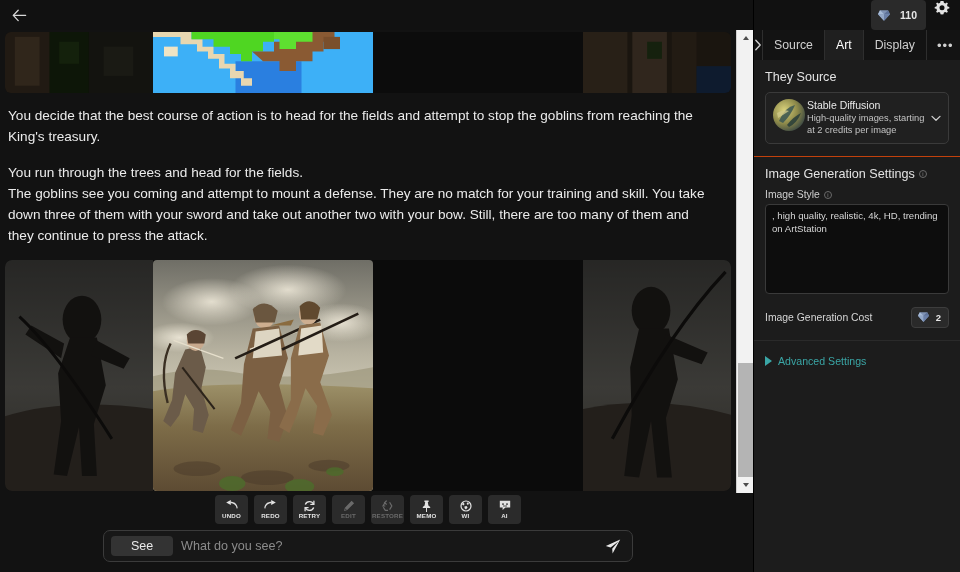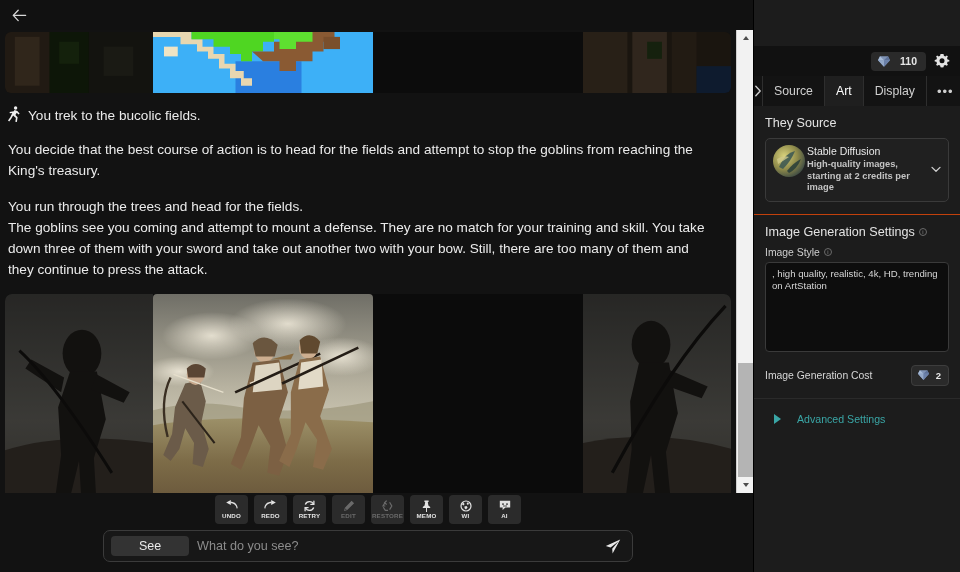--- a/index.html
+++ b/index.html
@@ -180,21 +180,21 @@
     display: flex; align-items: center;
     padding: 0 8px 0 7px;
     gap: 8px;
   }
   .mode-chip {
     background: #333333;
     color: #e9e9e9;
     font-size: 12.5px;
     border-radius: 4px;
     padding: 3px 0;
-    width: 78px;
+    width: 62px;
     text-align: center;
     cursor: pointer;
   }
   .prompt-input {
     flex: 1 1 auto;
     background: transparent; border: none; outline: none;
     color: #e4e4e4; font-size: 12.6px;
     font-family: "Liberation Sans", sans-serif;
   }
   .prompt-input::placeholder { color: #8b8b8b; }
@@ -207,22 +207,22 @@
   
   .right-panel {
     width: 207px; height: 572px;
     background: #1c1c1c;
     display: flex; flex-direction: column;
     border-left: 1px solid #000;
   }
   .rp-top {
     height: 30px; flex: 0 0 30px;
     background: #111111;
-    display: flex; align-items: center; justify-content: flex-end;
-    gap: 8px; padding-right: 10px; margin-top: 46px;
+    display: flex; justify-content: flex-end;
+    gap: 8px; padding-right: 10px;
   }
   .credit-pill {
     display: flex; align-items: center; gap: 9px;
     background: #2a2a2a;
     border-radius: 4px;
     padding: 3px 9px 3px 6px;
     cursor: pointer;
   }
   .gem { width: 14px; height: 13px; }
   .gem svg { display: block; }
@@ -282,21 +282,21 @@
   .src-avatar {
     flex: 0 0 auto;
     width: 32px; height: 32px; border-radius: 50%;
     overflow: hidden;
     background: radial-gradient(circle at 35% 35%, #d9d27c 0%, #8e8a4a 45%, #3d4a43 78%, #22302c 100%);
     position: relative;
   }
   .src-avatar svg { position: absolute; inset: 0; }
   .src-text { flex: 1 1 auto; min-width: 0; }
   .src-name { color: #e8e8e8; font-size: 10.5px; line-height: 13px; }
-  .src-desc { color: #c3c3c3; font-size: 9.3px; line-height: 11.5px; margin-top: 1px; font-weight: bold; }
+  .src-desc { color: #c3c3c3; font-size: 9.3px; line-height: 11.5px; margin-top: 1px; }
   .src-chevron {
     flex: 0 0 auto; width: 14px; height: 14px;
     align-self: center; color: #cfcfcf;
   }
   .src-chevron svg { display: block; }
 
   .field-label {
     color: #cfcfcf; font-size: 10.4px;
     display: flex; align-items: center; gap: 4px;
     margin-bottom: 4px;
@@ -322,24 +322,24 @@
     display: flex; align-items: center; gap: 5px;
     background: #2a2a2a;
     border: 1px solid #3d3d3d;
     border-radius: 4px;
     padding: 3px 7px 3px 5px;
     cursor: pointer;
   }
   .cost-num { color: #e9e9e9; font-size: 9.5px; font-weight: bold; }
 
   .adv-link {
-    display: flex; align-items: center; gap: 16px;
+    display: flex; align-items: center; gap: 6px;
     color: #3aa6a6; font-size: 10.6px;
     cursor: pointer;
-    padding: 14px 11px 0 20px;
+    padding: 14px 11px 0 11px;
   }
   .adv-caret {
     width: 0; height: 0;
     border-top: 5px solid transparent;
     border-bottom: 5px solid transparent;
     border-left: 7px solid #3aa6a6;
   }
 </style>
 </head>
 <body>
@@ -390,30 +390,20 @@
               <rect x="0" y="0" width="18" height="25" fill="#584634"></rect>
               <rect x="20" y="0" width="14" height="25" fill="#6a5440"></rect>
               <rect x="36" y="0" width="10" height="25" fill="#4b3b2b"></rect>
               <rect x="46" y="14" width="14" height="11" fill="#1f3c66"></rect>
               <rect x="26" y="4" width="6" height="7" fill="#2f4a1e"></rect>
             </svg>
           </div>
         </div>
 
         <div class="story-text">
-          <div class="action-line">
-            <span class="run-icon">
-              <svg width="13" height="17" viewBox="0 0 13 17" fill="#f0f0f0">
-                <circle cx="7.6" cy="2" r="1.7"></circle>
-                <path d="M6.6 4.1 L9.3 5.1 L11.6 7.4 L10.6 8.4 L8.7 6.7 L7.4 8.9 L9.6 11.3 L8.9 16 L7.3 15.8 L7.9 11.9 L5.1 9.5 L3.4 12.4 L1.2 15.6 L0 14.6 L2.3 11.3 L4.3 7.1 Z"></path>
-                <path d="M5.6 5.3 L1.6 5.9 L1.8 7.3 L5.2 6.9 Z"></path>
-              </svg>
-            </span>
-            <span>You trek to the bucolic fields.</span>
-          </div>
           <div class="para">You decide that the best course of action is to head for the fields and attempt to stop the goblins from reaching the King's treasury.</div>
           <div class="para tight">You run through the trees and head for the fields.</div>
           <div class="para tight">The goblins see you coming and attempt to mount a defense. They are no match for your training and skill. You take down three of them with your sword and take out another two with your bow. Still, there are too many of them and they continue to press the attack.</div>
         </div>
 
         <div class="img-band-main">
           <div class="main-blur-l">
             <svg class="hero-scene" viewBox="0 0 100 155" preserveAspectRatio="xMidYMid slice">
               <defs>
                 <linearGradient id="skyL" x1="0" y1="0" x2="0" y2="1">

